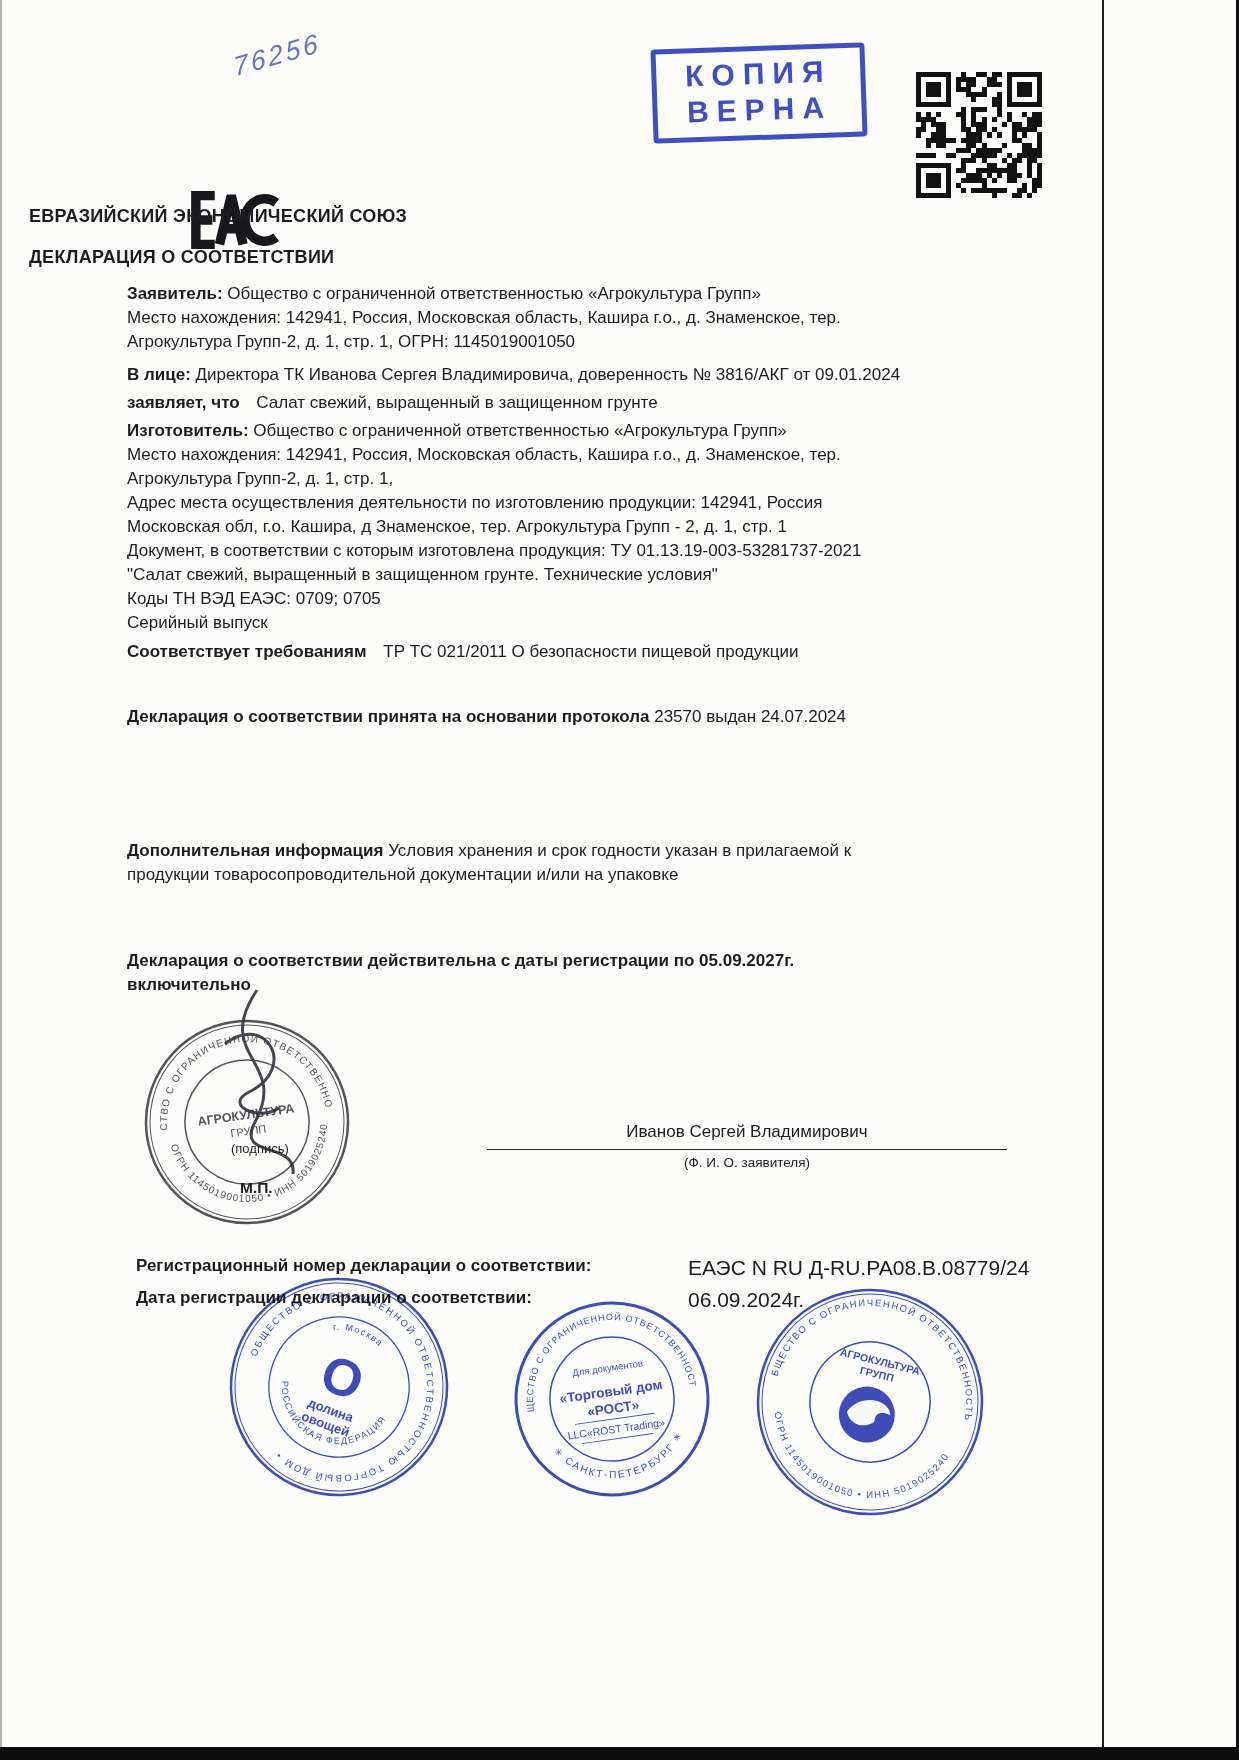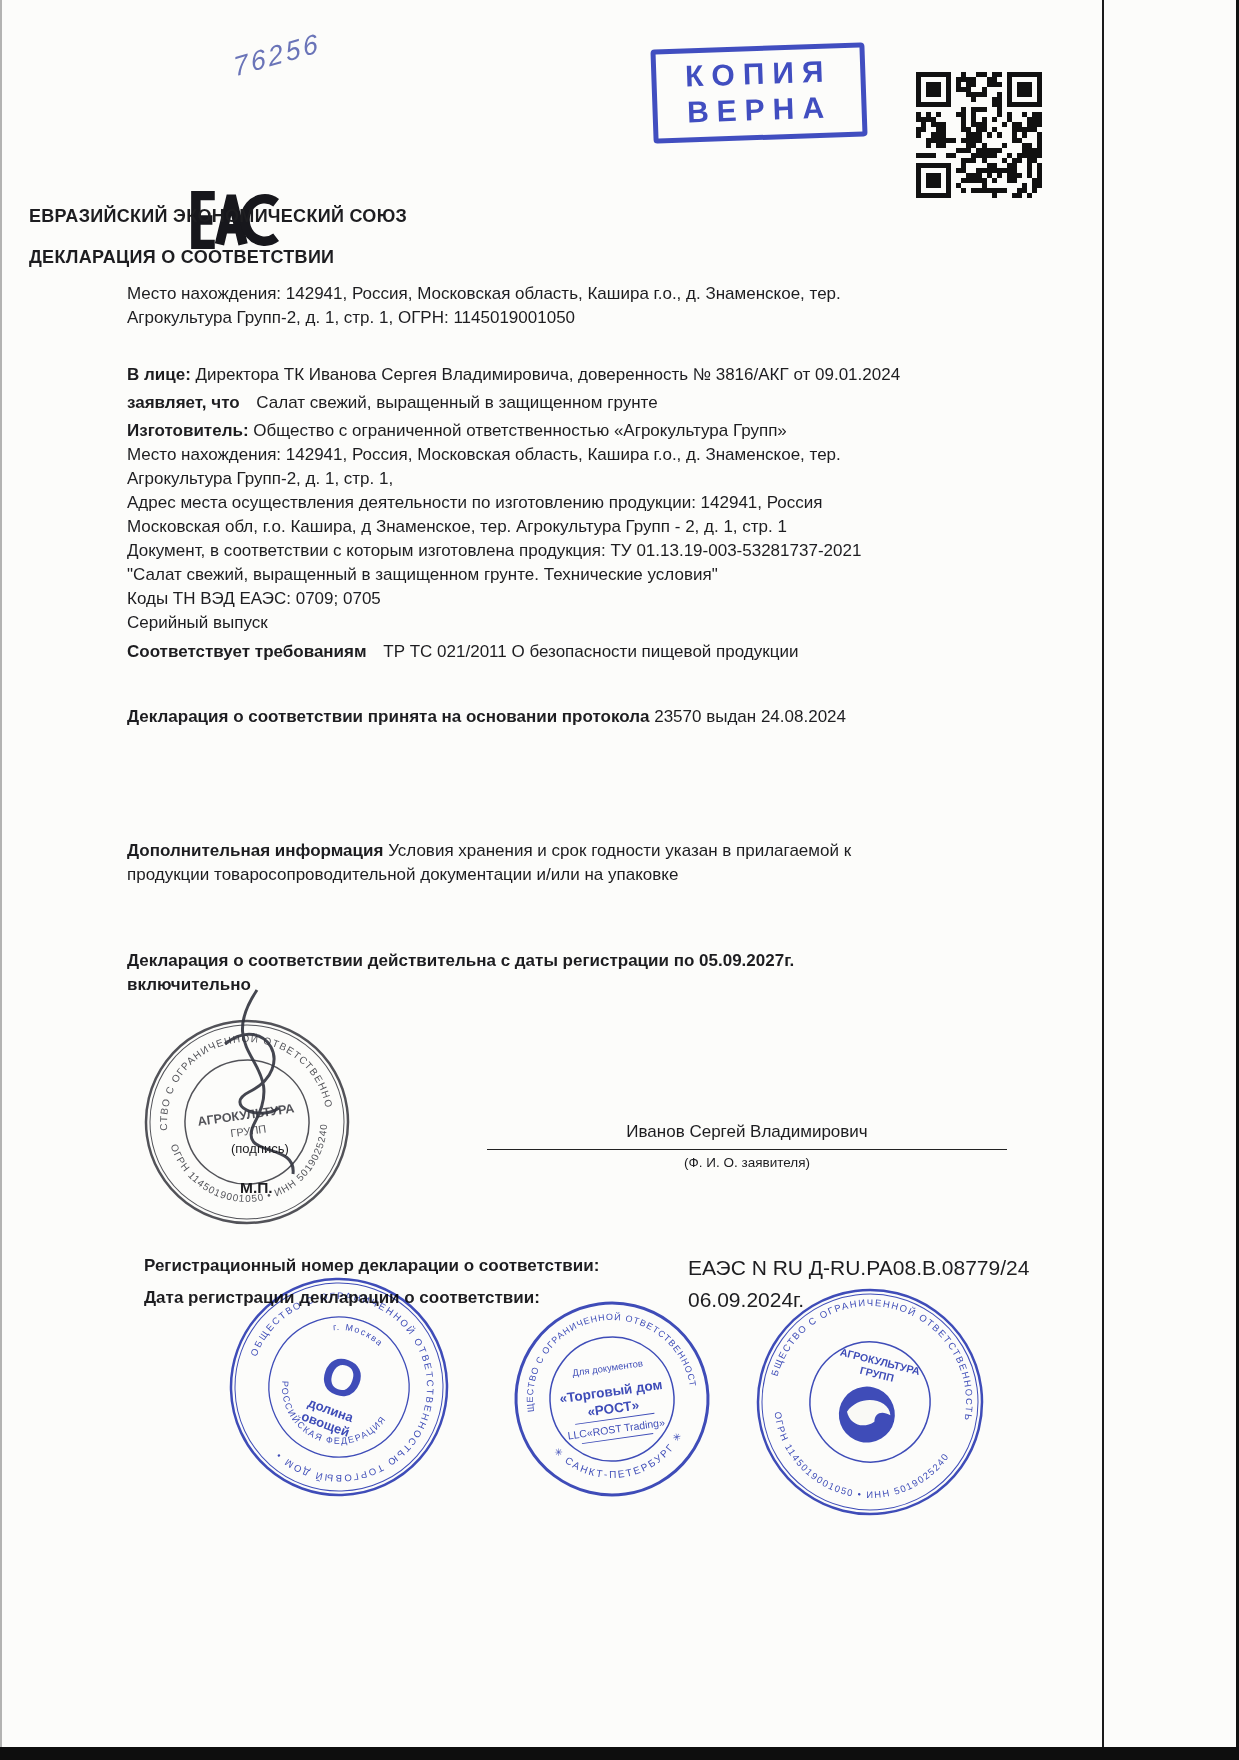--- a/index.html
+++ b/index.html
@@ -22,21 +22,21 @@
   .qr{position:absolute;left:916px;top:72px;width:126px;height:126px;}
   
   .eac{position:absolute;left:188px;top:182px;}
   
   .sig-line{position:absolute;left:487px;top:1149px;width:520px;border-bottom:1.5px solid #222;}
   .sig-name{position:absolute;left:487px;top:1122px;width:520px;text-align:center;font-size:17px;}
   .sig-cap{position:absolute;left:487px;top:1155px;width:520px;text-align:center;font-size:13.5px;}
   .podpis{position:absolute;left:231px;top:1141px;font-size:13px;}
   .mp{position:absolute;left:240px;top:1179px;font-size:15.5px;font-weight:bold;}
   
-  .reg-label{position:absolute;left:144px;font-size:17px;font-weight:bold;}
+  .reg-label{position:absolute;left:136px;font-size:17px;font-weight:bold;}
   .reg-value{position:absolute;left:688px;font-size:21px;}
   
   .stamp{position:absolute;mix-blend-mode:multiply;opacity:.92;}
   svg text{font-family:"Liberation Sans","DejaVu Sans",sans-serif;}
   
   .vline-inner{position:absolute;left:1102px;top:0;width:2px;height:1760px;background:#1a1a1a;}
   .vline-right{position:absolute;left:1236px;top:0;width:3px;height:1760px;background:#111;}
   .vline-left{position:absolute;left:0;top:0;width:2px;height:1760px;background:#777;opacity:.55;}
   .hbar-bottom{position:absolute;left:0;top:1747px;width:1239px;height:13px;background:#0e0e0e;}
 </style>
@@ -383,20 +383,22 @@
       <path d="M34,7 H10 V69 H34 M10,38 H31"></path>
       <path d="M40,69 L55,7 L70,69 M46,49 H64"></path>
       <path d="M112,16 A25,27 0 1 0 112,60"></path>
     </g>
   </svg>
 
   <div class="center-title" style="top:206px;">ЕВРАЗИЙСКИЙ ЭКОНОМИЧЕСКИЙ СОЮЗ</div>
   <div class="center-title" style="top:247px;">ДЕКЛАРАЦИЯ О СООТВЕТСТВИИ</div>
 
   <div class="para" style="top:282px;">
+    <div><b>Заявитель:</b>
+      <span>Общество с ограниченной ответственностью «Агрокультура Групп»</span></div>
     <div class="lines">Место нахождения: 142941, Россия, Московская область, Кашира г.о., д. Знаменское, тер.
 Агрокультура Групп-2, д. 1, стр. 1, ОГРН: 1145019001050</div>
   </div>
 
   <div class="para" style="top:363px;">
     <b>В лице:</b>
     <span>Директора ТК Иванова Сергея Владимировича, доверенность № 3816/АКГ от 09.01.2024</span>
   </div>
 
   <div class="para" style="top:391px;">
@@ -417,21 +419,21 @@
 Серийный выпуск</div>
   </div>
 
   <div class="para" style="top:640px;">
     <b>Соответствует требованиям</b><span class="gap"></span>
     <span>ТР ТС 021/2011 О безопасности пищевой продукции</span>
   </div>
 
   <div class="para" style="top:705px;">
     <div><b>Декларация о соответствии принята на основании протокола</b>
-      <span>23570 выдан 24.08.2024</span></div>
+      <span>23570 выдан 24.07.2024</span></div>
   </div>
 
   <div class="para" style="top:839px;">
     <div><b>Дополнительная информация</b>
       <span>Условия хранения и срок годности указан в прилагаемой к</span></div>
     <div class="lines">продукции товаросопроводительной документации и/или на упаковке</div>
   </div>
 
   <div class="para lines" style="top:949px;font-weight:bold;">Декларация о соответствии действительна с даты регистрации по 05.09.2027г.
 включительно</div>

